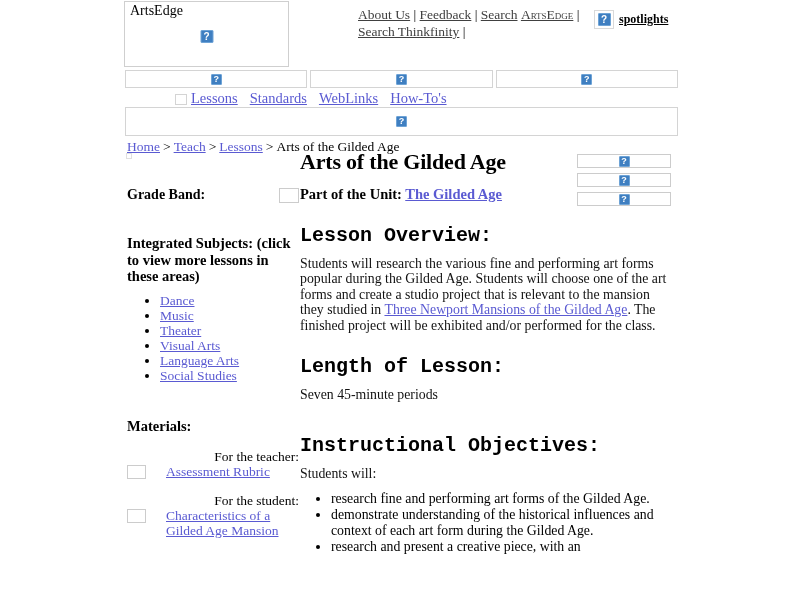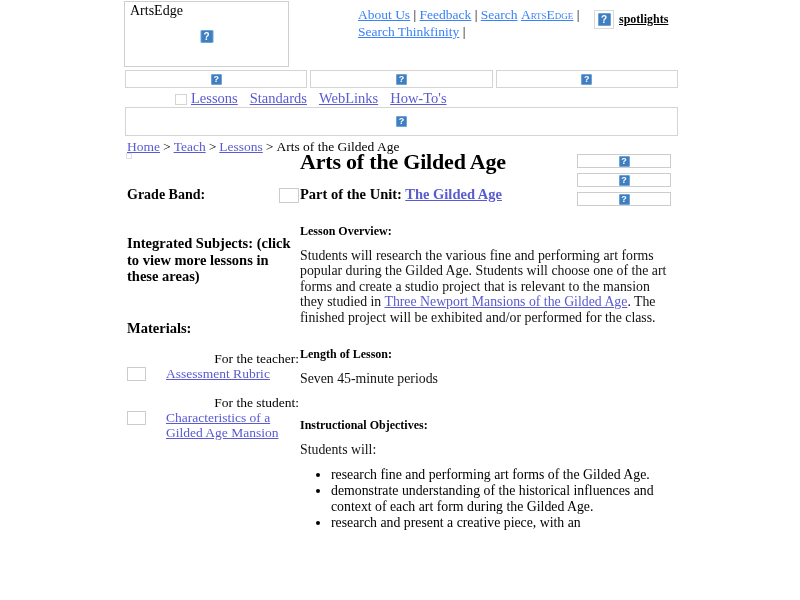--- a/index.html
+++ b/index.html
@@ -87,21 +87,21 @@
   .toplinks {
     position: absolute;
     left: 358px;
     top: 6px;
     width: 230px;
     line-height: 17px;
     font-family: "Liberation Serif", serif;
     font-size: 13.5px;
   }
   .toplinks a {
-    color: #3b82f6;
+    color: #404040;
   }
   .smallcaps {
     font-variant: small-caps;
   }
   .sep { color: #000; }
 
   .spotlights {
     position: absolute;
     left: 594px;
     top: 10px;
@@ -312,22 +312,22 @@
   .unit-line {
     margin-top: 12px;
     font-family: "Liberation Serif", serif;
     font-size: 14.5px;
     font-weight: bold;
   }
   .unit-line a {
     color: #5a5ad2;
   }
   .sec-h {
-    font-family: Liberation Serif, serif;
-    font-size: 12px;
+    font-family: Liberation Mono, monospace;
+    font-size: 20px;
     font-weight: bold;
     margin: 0;
   }
   .sec-overview { margin-top: 21px; }
   .body-p {
     margin: 9px 0 0 0;
     font-family: "Liberation Serif", serif;
     font-size: 13.8px;
     line-height: 15.4px;
     color: #111;
@@ -420,20 +420,28 @@
 
   <div class="leftcol">
 
     <div class="grade-row">
       <span>Grade Band:</span>
       <span class="grade-box"></span>
     </div>
 
     <div class="subjects-h">Integrated Subjects: (click to view more lessons in these areas)</div>
 
+    <ul class="subj">
+      <li><a href="#">Dance</a></li>
+      <li><a href="#">Music</a></li>
+      <li><a href="#">Theater</a></li>
+      <li><a href="#">Visual Arts</a></li>
+      <li><a href="#">Language Arts</a></li>
+      <li><a href="#">Social Studies</a></li>
+    </ul>
 
     <div class="materials-h">Materials:</div>
 
     <div class="mat-group">
       <div class="mat-label">For the teacher:</div>
       <div class="mat-item">
         <span class="mat-box"></span>
         <a href="#">Assessment Rubric</a>
       </div>
     </div>

